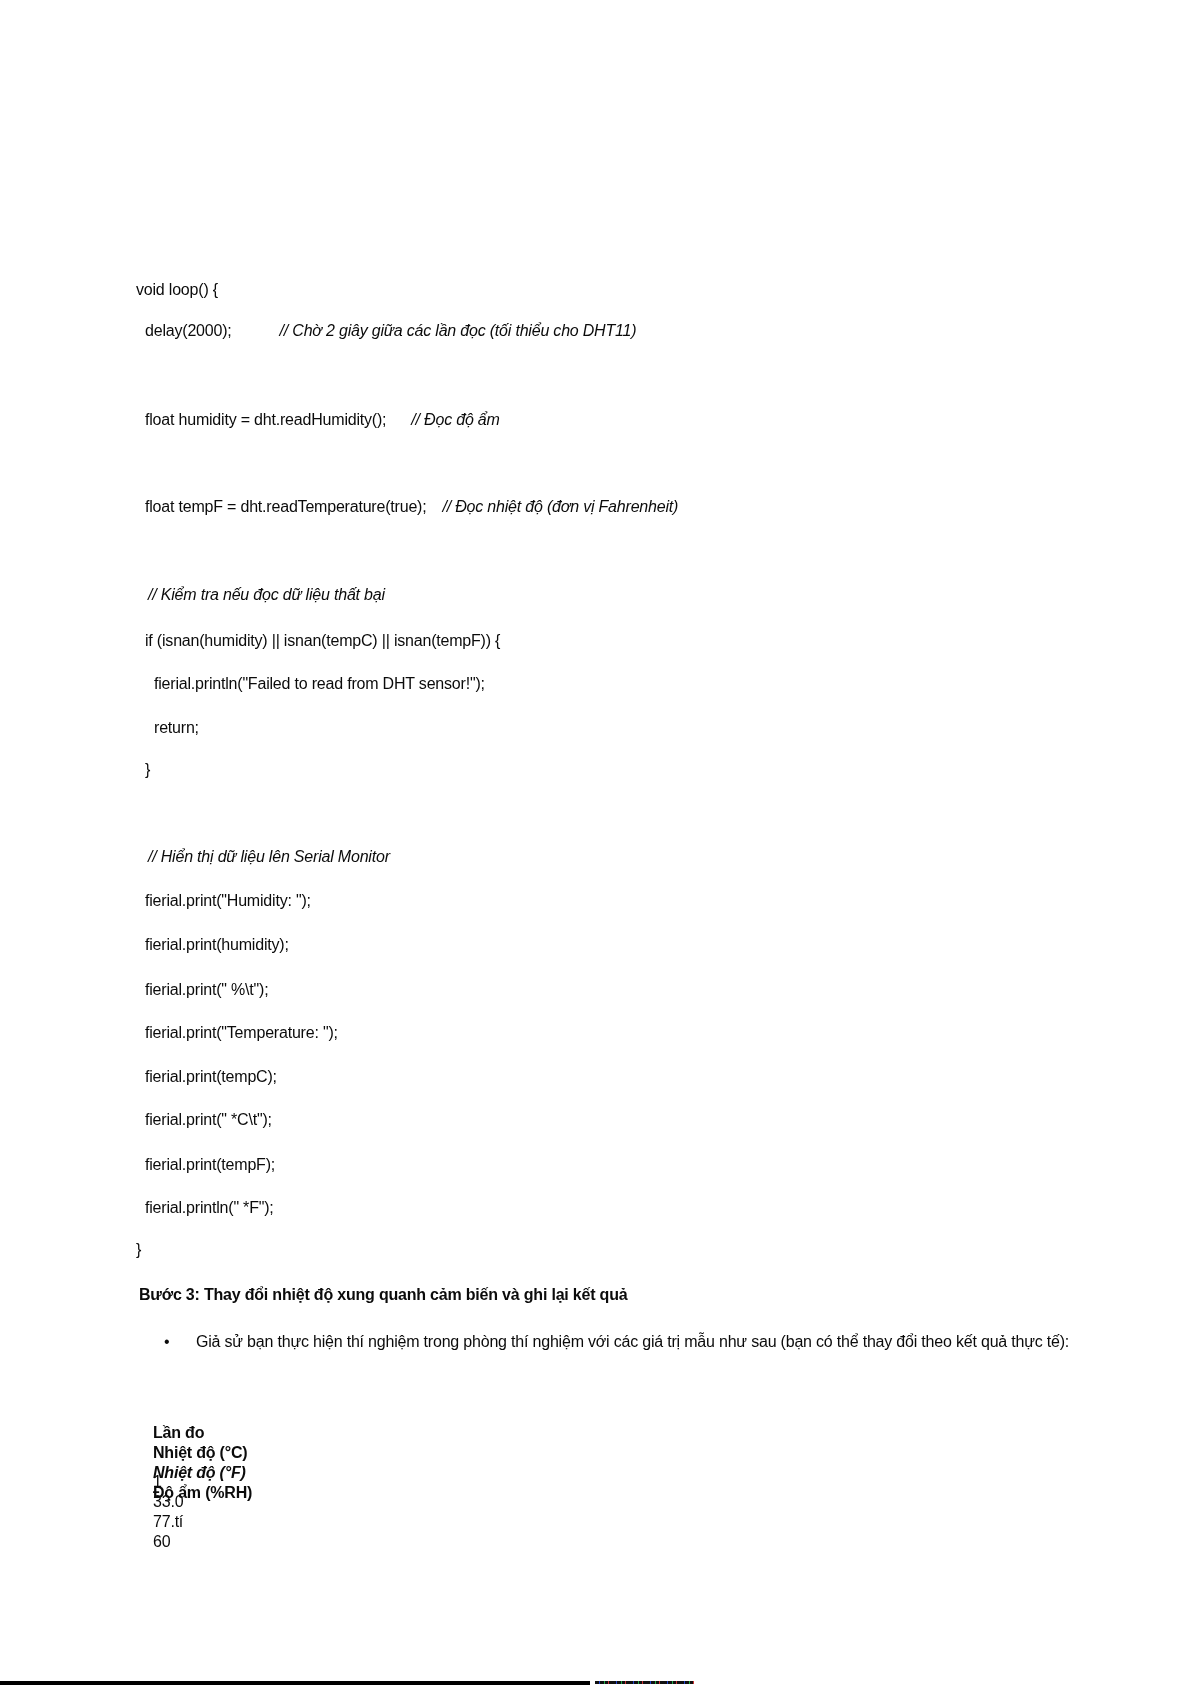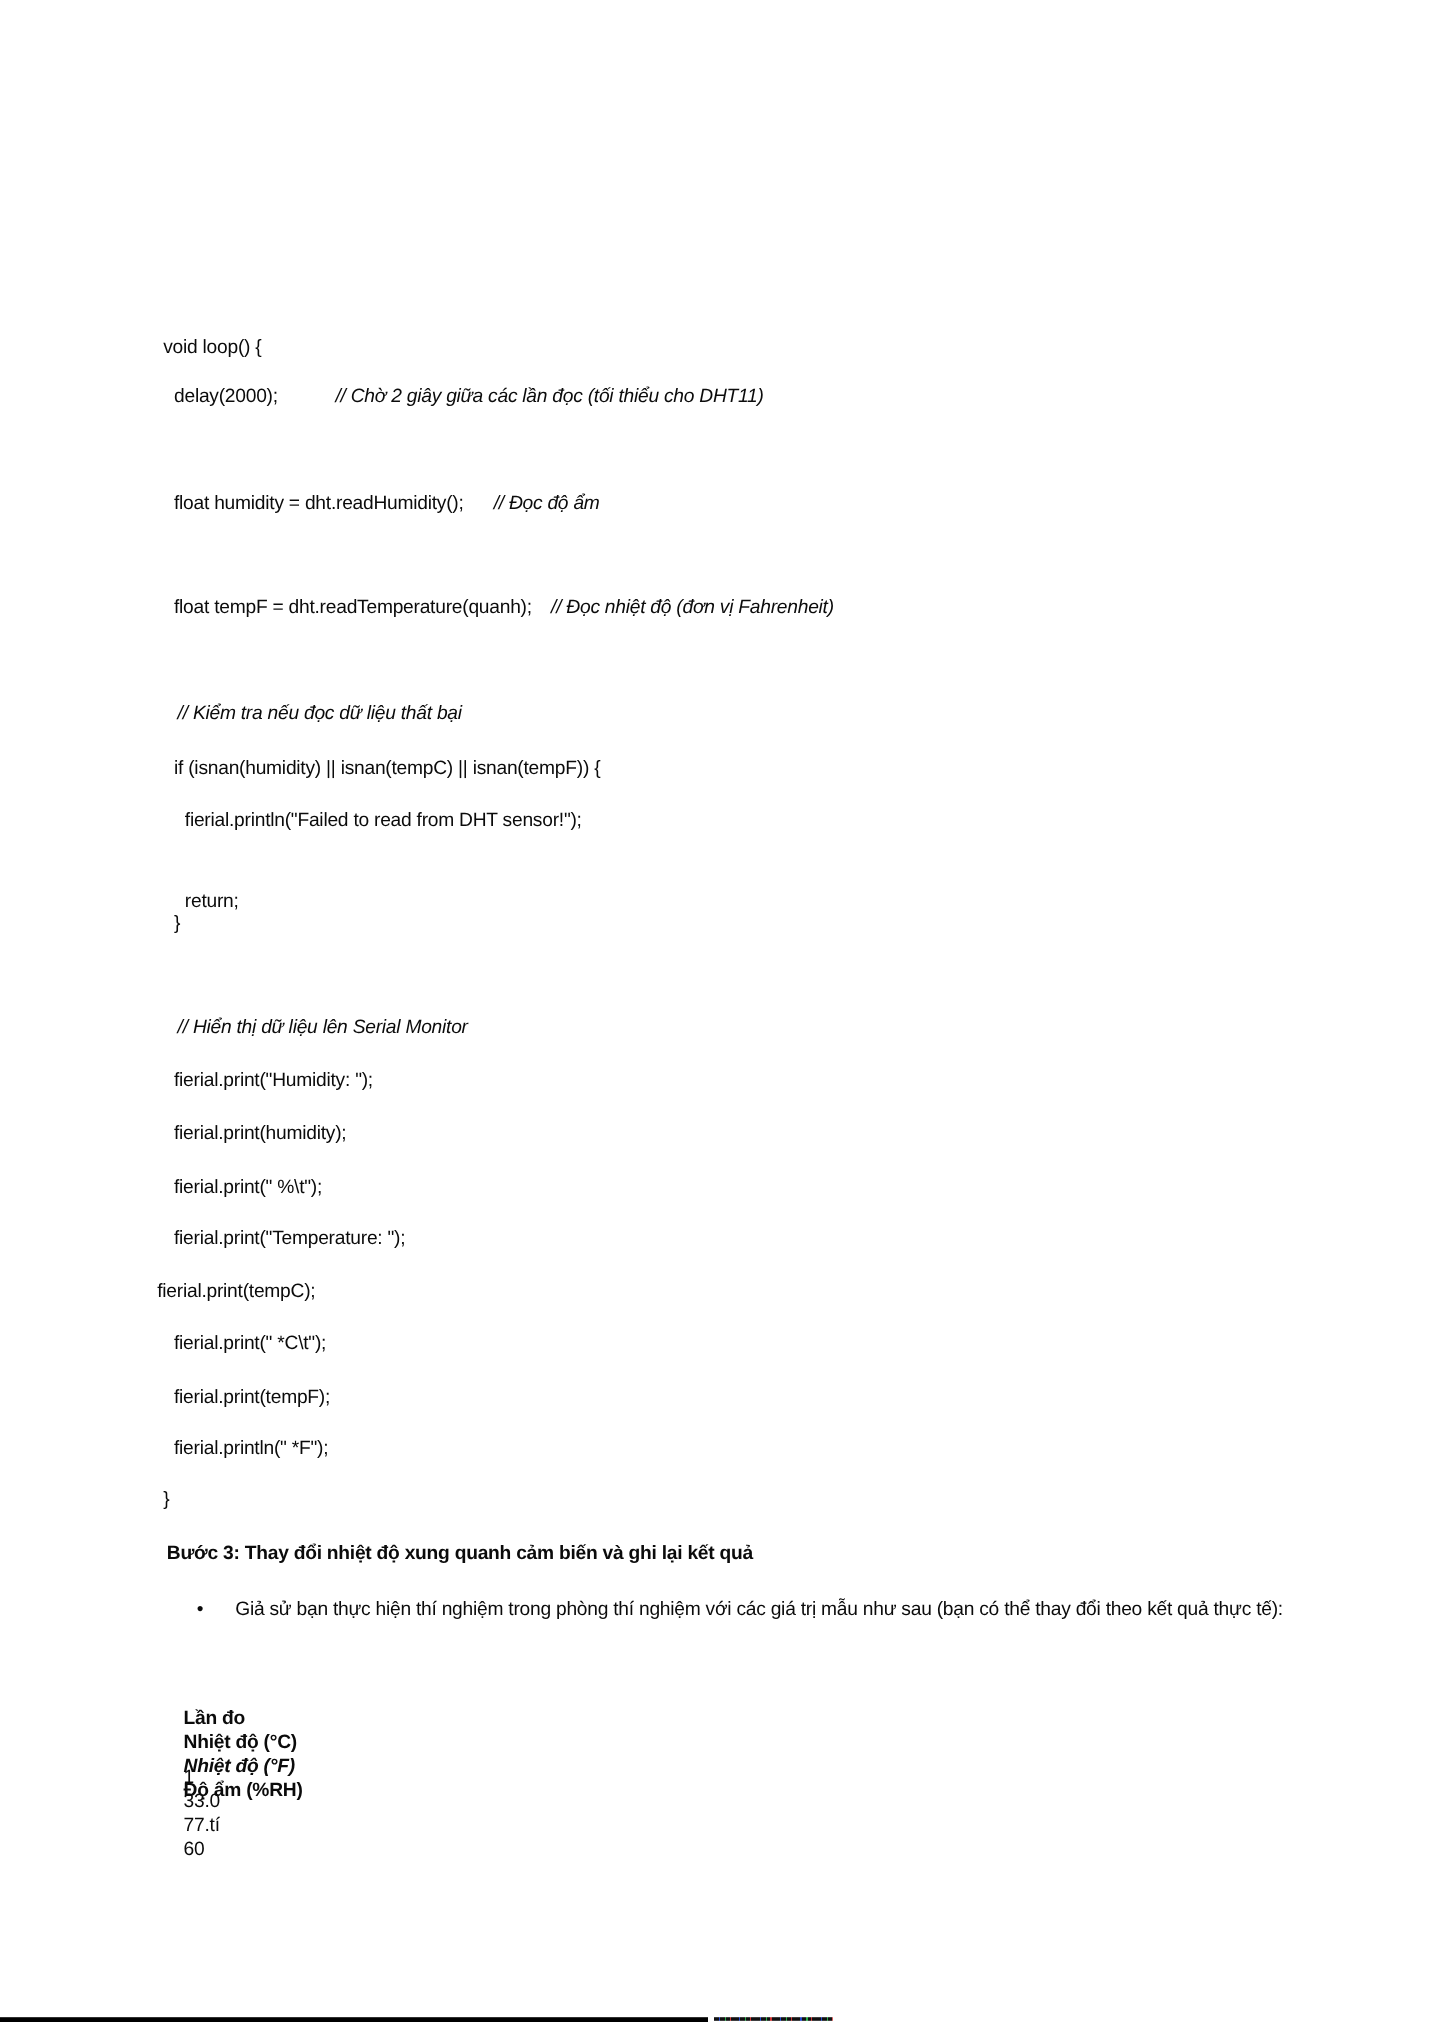--- a/index.html
+++ b/index.html
@@ -50,43 +50,43 @@
 
 <div class="page">
 
   <div class="line" style="top:280px; left:136px;"><span class="code">void loop() {</span></div>
 
   <div class="line" style="top:321px; left:145px;"><span class="code">delay(2000);</span><span class="comment" style="margin-left:48px;">// Chờ 2 giây giữa các lần đọc (tối thiểu cho DHT11)</span></div>
 
   <div class="line" style="top:410px; left:145px;"><span class="code">float humidity = dht.readHumidity();</span><span class="comment" style="margin-left:25px;">// Đọc độ ẩm</span></div>
 
 
-  <div class="line" style="top:497px; left:145px;"><span class="code">float tempF = dht.readTemperature(quanh);</span><span class="comment" style="margin-left:16px;">// Đọc nhiệt độ (đơn vị Fahrenheit)</span></div>
+  <div class="line" style="top:497px; left:145px;"><span class="code">float tempF = dht.readTemperature(true);</span><span class="comment" style="margin-left:16px;">// Đọc nhiệt độ (đơn vị Fahrenheit)</span></div>
 
   <div class="line" style="top:585px; left:148px;"><span class="comment">// Kiểm tra nếu đọc dữ liệu thất bại</span></div>
 
   <div class="line" style="top:631px; left:145px;"><span class="code">if (isnan(humidity) || isnan(tempC) || isnan(tempF)) {</span></div>
 
   <div class="line" style="top:674px; left:154px;"><span class="code">fierial.println("Failed to read from DHT sensor!");</span></div>
 
-  <div class="line" style="top:718px; left:154px;margin-top:24px;"><span class="code">return;</span></div>
+  <div class="line" style="top:718px; left:154px;"><span class="code">return;</span></div>
 
   <div class="line" style="top:760px; left:145px;"><span class="code">}</span></div>
 
   <div class="line" style="top:847px; left:148px;"><span class="comment">// Hiển thị dữ liệu lên Serial Monitor</span></div>
 
   <div class="line" style="top:891px; left:145px;"><span class="code">fierial.print("Humidity: ");</span></div>
 
   <div class="line" style="top:935px; left:145px;"><span class="code">fierial.print(humidity);</span></div>
 
   <div class="line" style="top:980px; left:145px;"><span class="code">fierial.print(" %\t");</span></div>
 
   <div class="line" style="top:1023px; left:145px;"><span class="code">fierial.print("Temperature: ");</span></div>
 
-  <div class="line" style="top:1067px; left:131px;"><span class="code">fierial.print(tempC);</span></div>
+  <div class="line" style="top:1067px; left:145px;"><span class="code">fierial.print(tempC);</span></div>
 
   <div class="line" style="top:1110px; left:145px;"><span class="code">fierial.print(" *C\t");</span></div>
 
   <div class="line" style="top:1155px; left:145px;"><span class="code">fierial.print(tempF);</span></div>
 
   <div class="line" style="top:1198px; left:145px;"><span class="code">fierial.println(" *F");</span></div>
 
   <div class="line" style="top:1240px; left:136px;"><span class="code">}</span></div>
 
   <div class="line heading" style="top:1285px; left:139px;">Bước 3: Thay đổi nhiệt độ xung quanh cảm biến và ghi lại kết quả</div>

